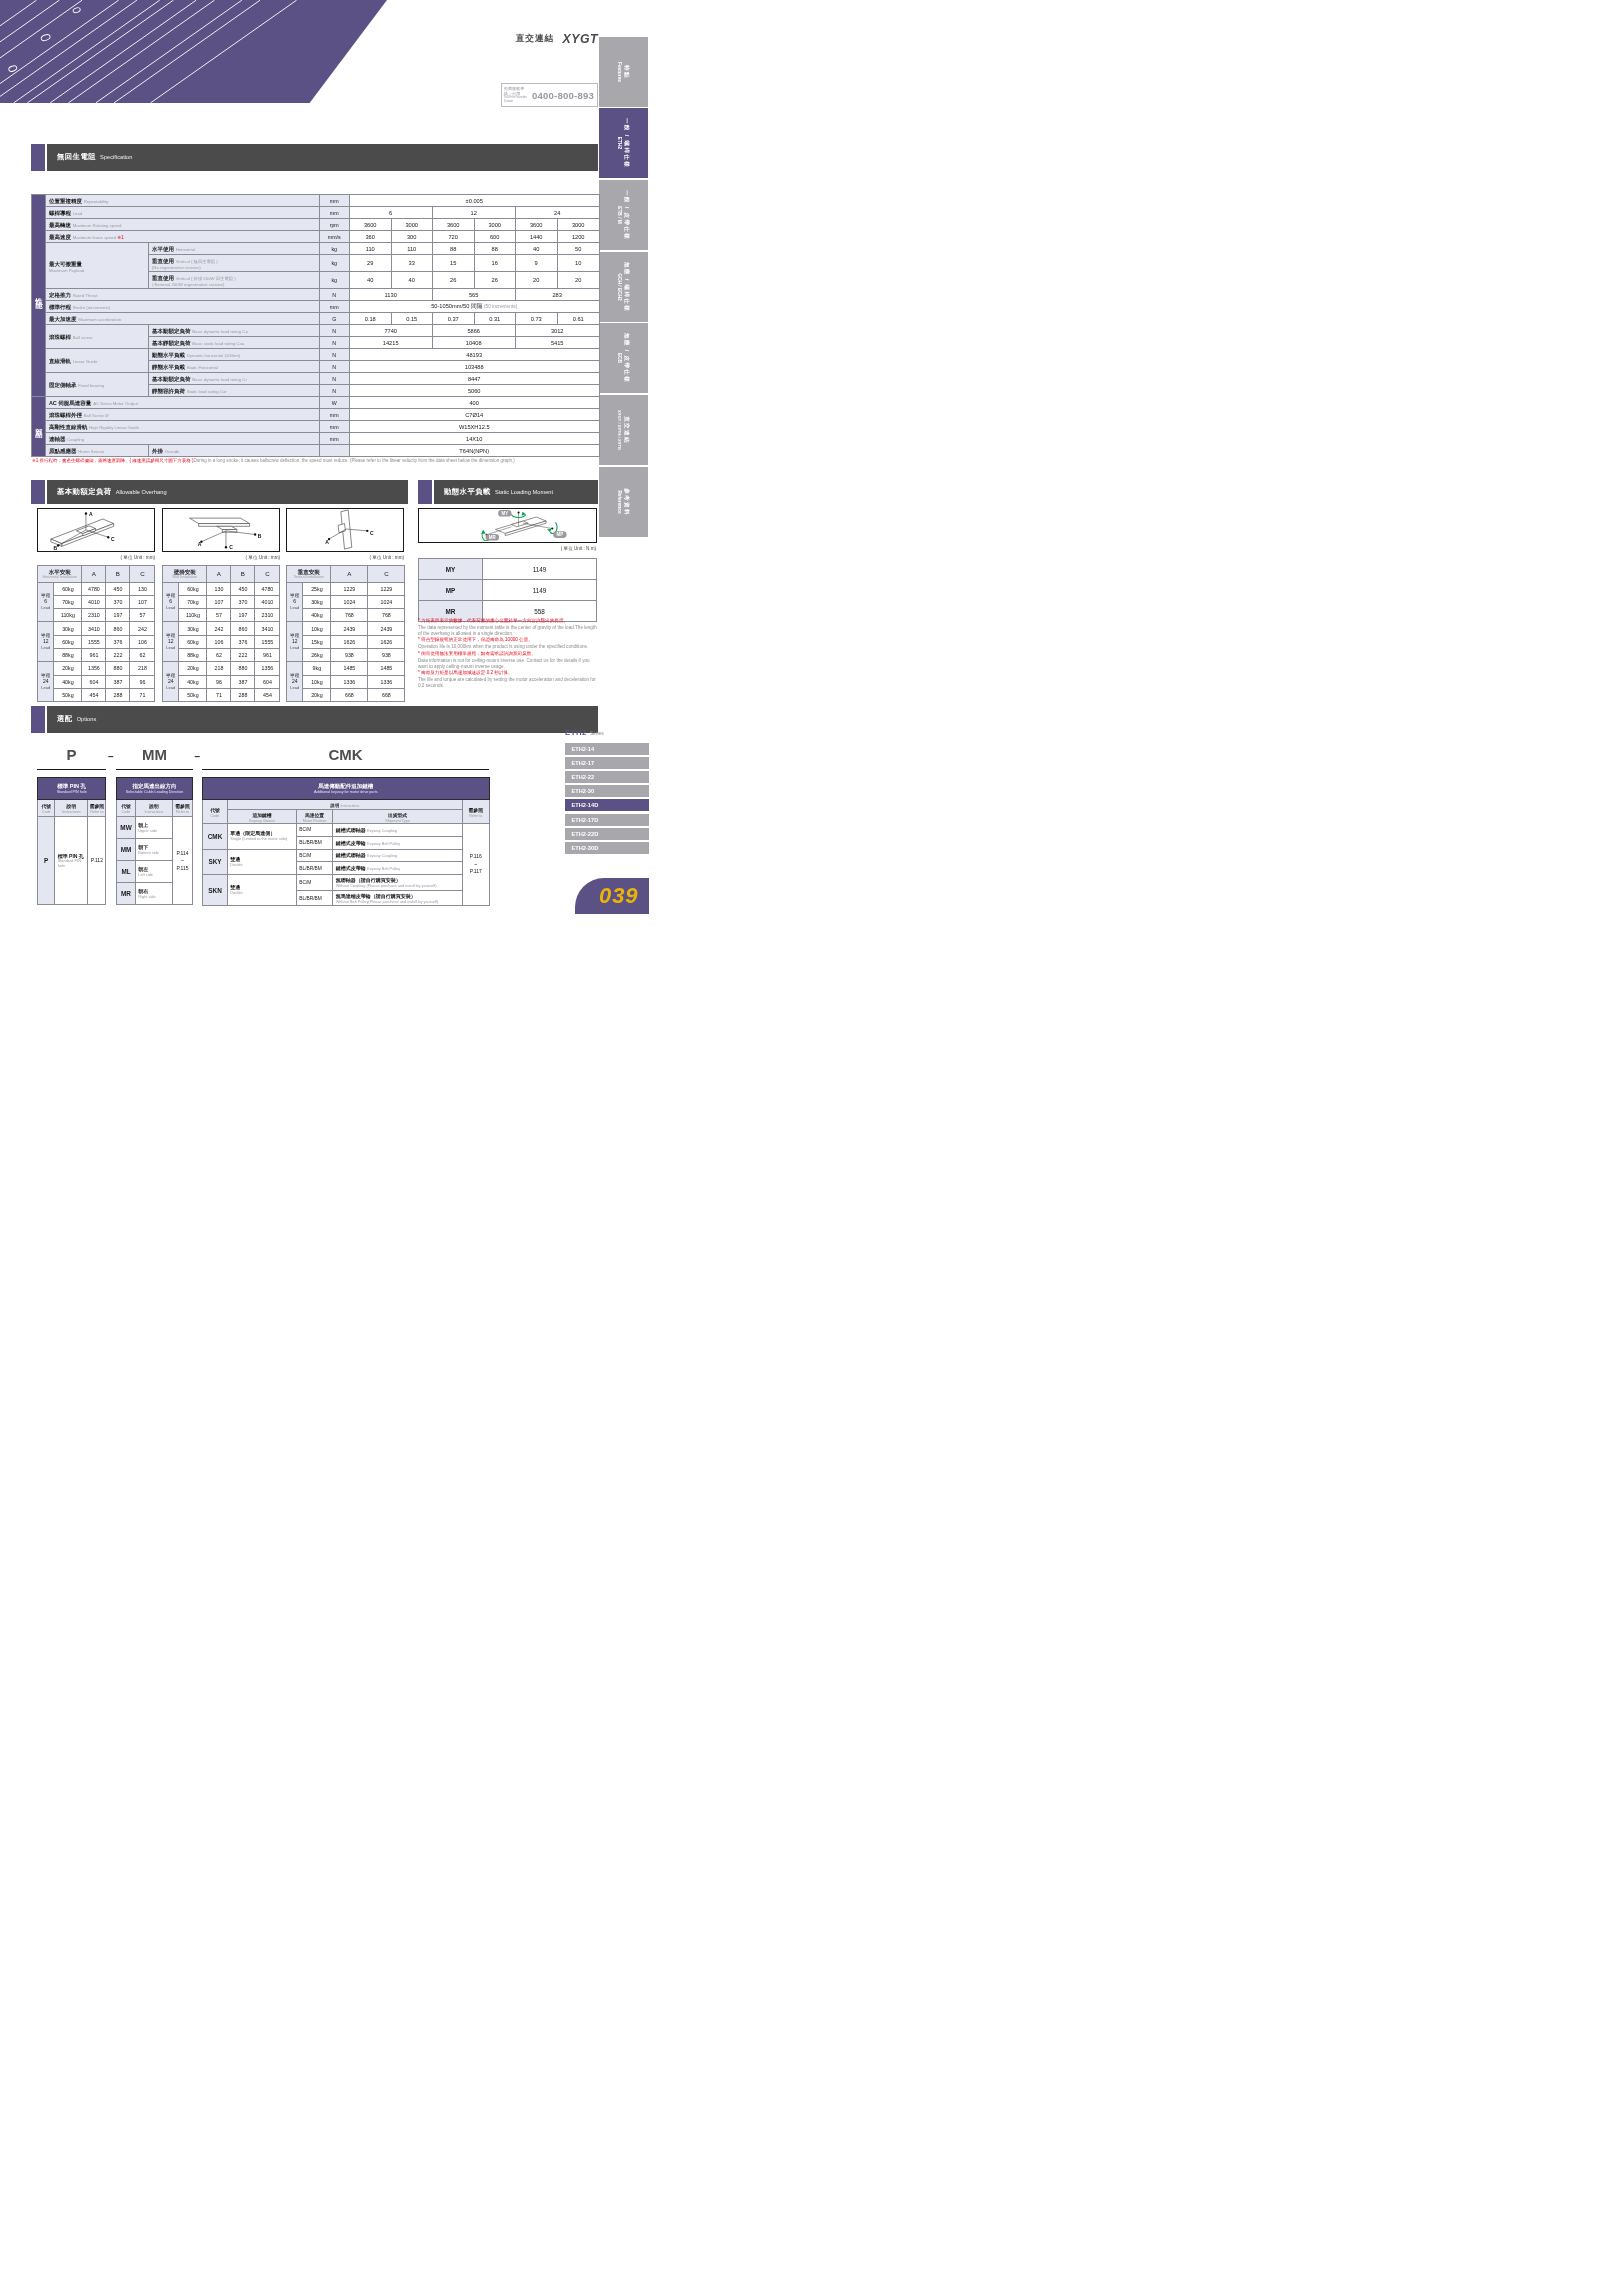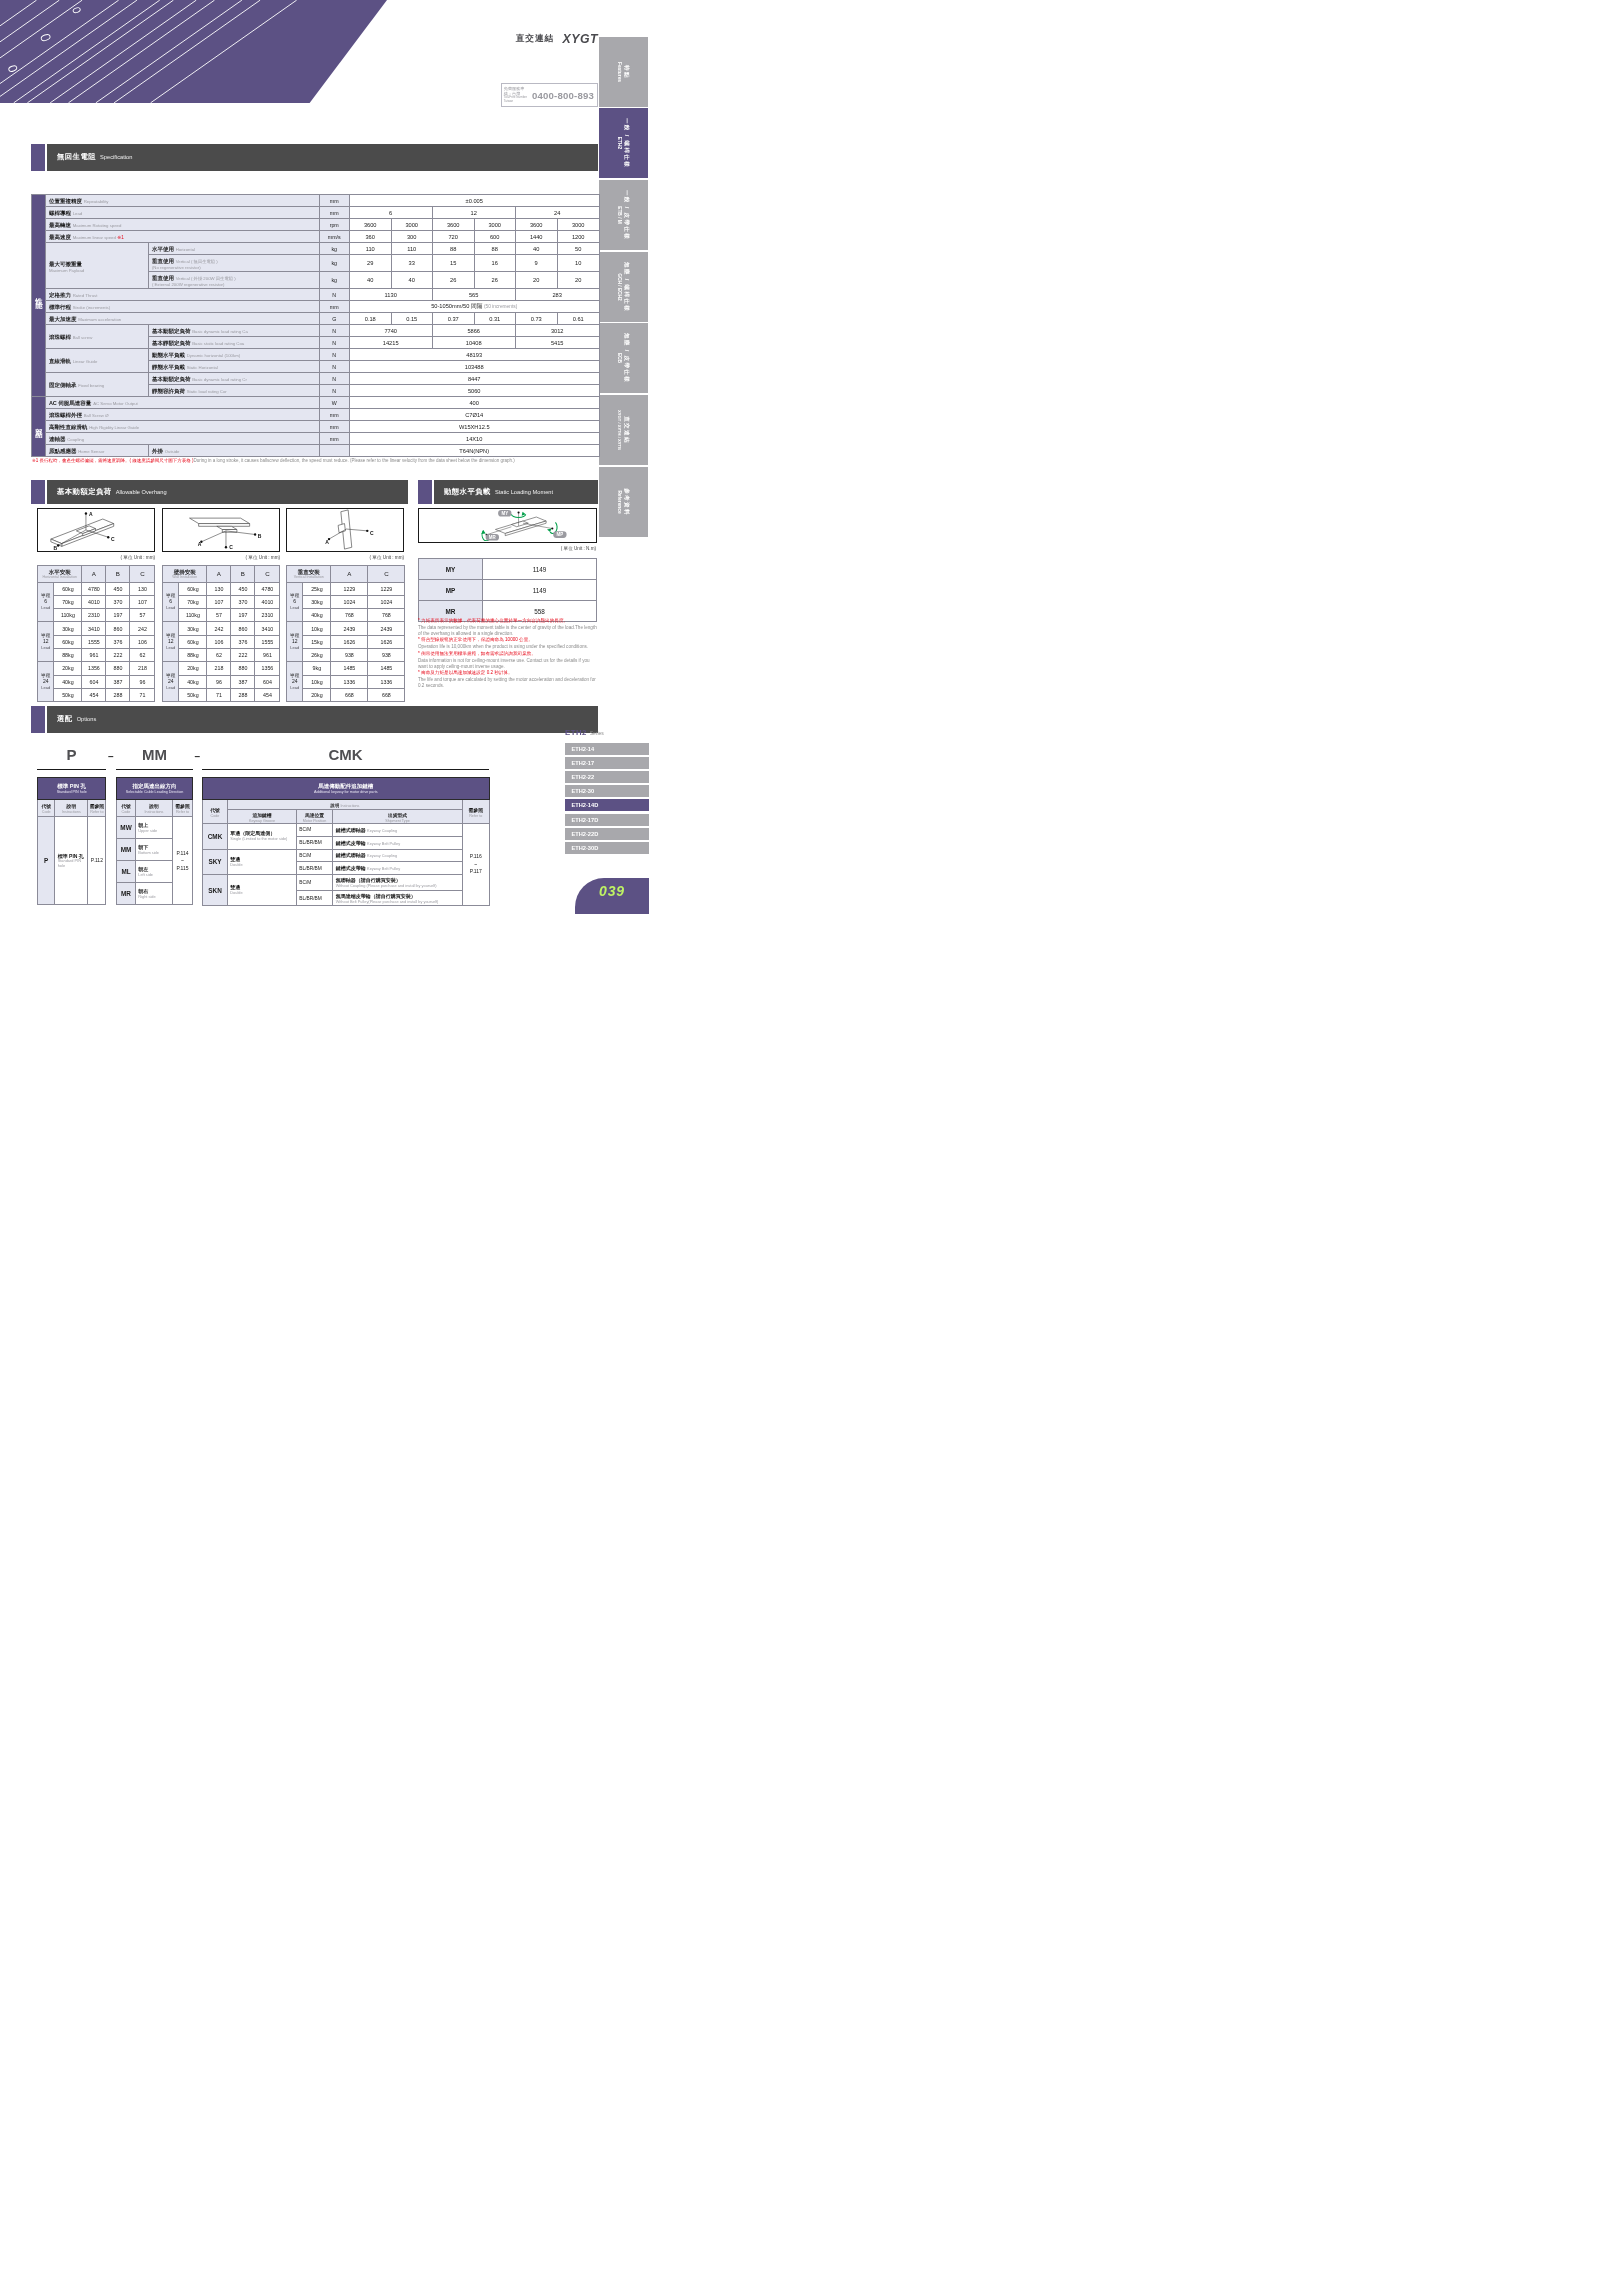--- a/index.html
+++ b/index.html
@@ -104,21 +104,21 @@
   
   #series-title{left:565px;top:728px;}
   .st-name{color:#5c5184;font-weight:800;font-size:7.8px;letter-spacing:0.5px;}
   .st-sub{color:#8c8c8c;font-size:5px;margin-left:2.7px;}
   .sitem{left:565px;width:84px;height:12.3px;background:#a8a8ac;color:#fff;font-weight:bold;
          font-size:5.7px;line-height:12.3px;padding-left:6.4px;box-sizing:border-box;}
   .sitem.active{background:#5c5184;}
 
   
   #badge{left:575px;top:878px;width:74px;height:36px;background:#5c5184;border-top-left-radius:29px;}
-  #badge span{position:absolute;left:24px;top:4.6px;color:#bef264;font-size:14px;font-weight:800;font-style:italic;letter-spacing:0.9px;}
+  #badge span{position:absolute;left:24px;top:4.6px;color:#eab308;font-size:22px;font-weight:800;font-style:italic;letter-spacing:0.9px;}
 
   svg text{font-family:"Liberation Sans","DejaVu Sans",sans-serif;}
 </style>
 </head>
 <body>
 
 <div id="page">
 
   <div class="abs" id="banner">
     <svg width="387" height="103" viewBox="0 0 848 225">

